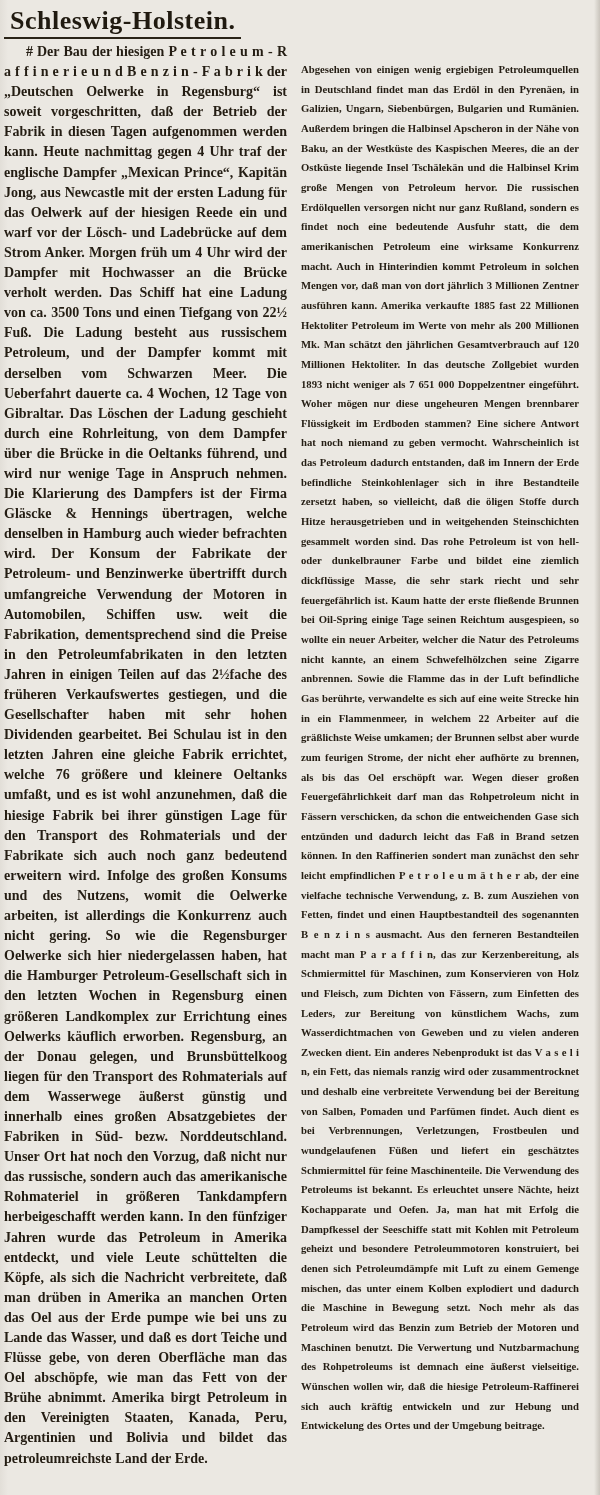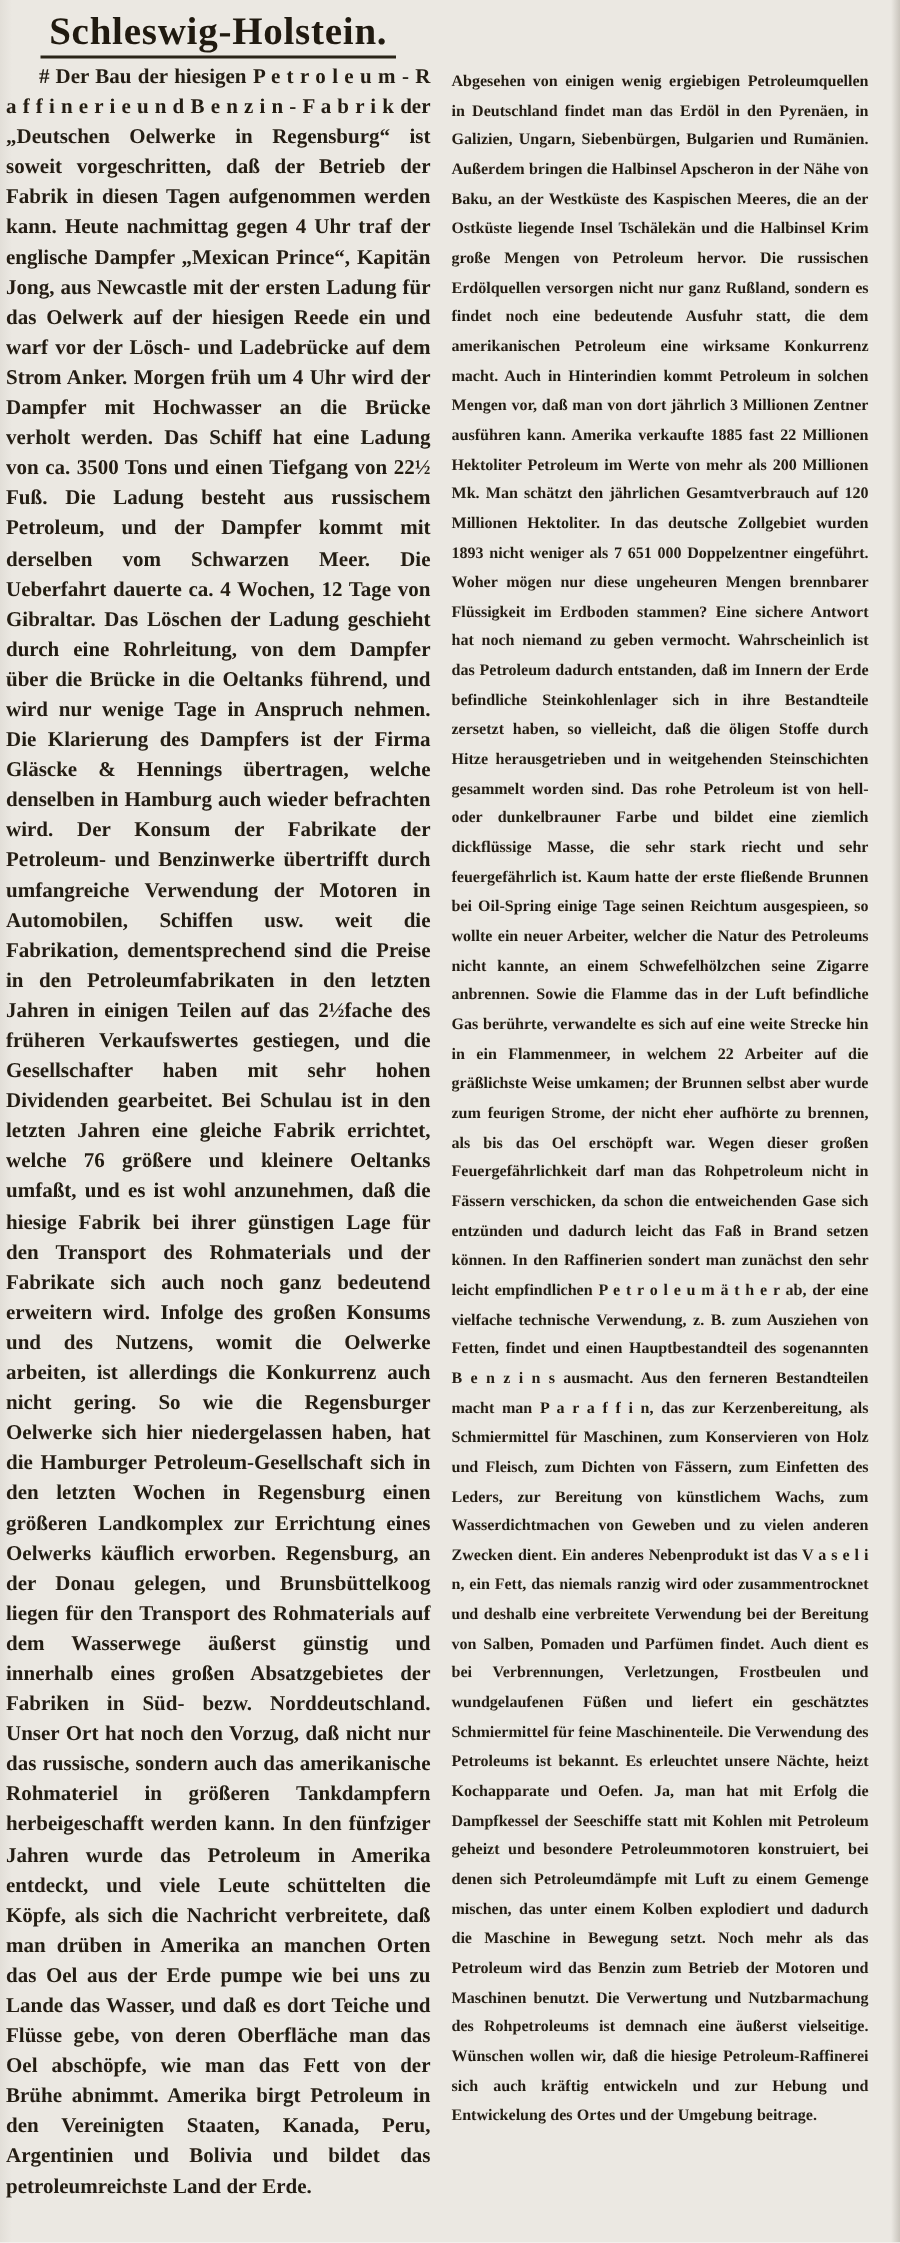--- a/index.html
+++ b/index.html
@@ -14,21 +14,21 @@
     box-sizing:border-box;
     position:relative;
   }
   .columns { display:flex; gap:14px; padding:4px 7px 0 4px; box-sizing:border-box; }
   .col { box-sizing:border-box; }
   .col-left  { width:283px; }
   .col-right { width:278px; padding-top:41px; }
 
   .masthead-title {
     margin:2px 0 3px 0;
-    text-align:center;
+    text-align:left;
     font-size:26px;
     font-weight:bold;
     letter-spacing:0.5px;
     color:#201a10;
   }
   .masthead-title .title-inner {
     display:inline-block;
     border-bottom:2px solid #2a2418;
     padding:0 6px 1px 6px;
   }
@@ -43,21 +43,21 @@
 
   .body-text {
     margin:0;
     text-align:justify;
     font-weight:bold;
     hyphens:auto;
     -webkit-hyphens:auto;
     word-spacing:0.02em;
   }
   .body-left  { font-size:14px;   line-height:20.1px; }
-  .body-right { font-size:10.7px; line-height:19.65px; }
+  .body-right { font-size:10.7px; line-height:19.65px;margin-top:15px; }
   .body-left .lead-indent { display:inline-block; width:22px; }
   .pmark { font-weight:bold; padding-right:4px; }
 </style>
 </head>
 <body>
 
 <div class="page">
   <div class="columns">
 
     <div class="col col-left">

